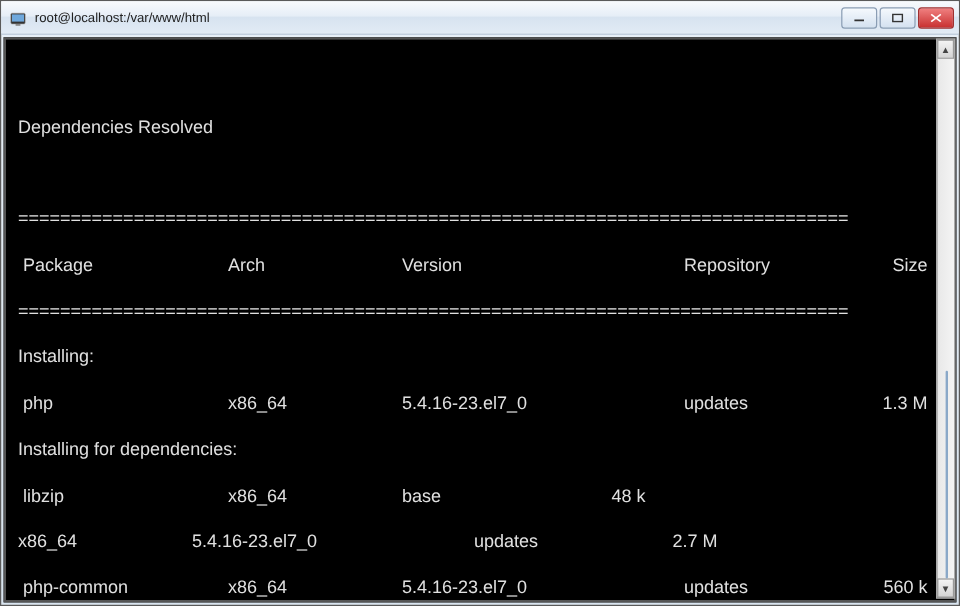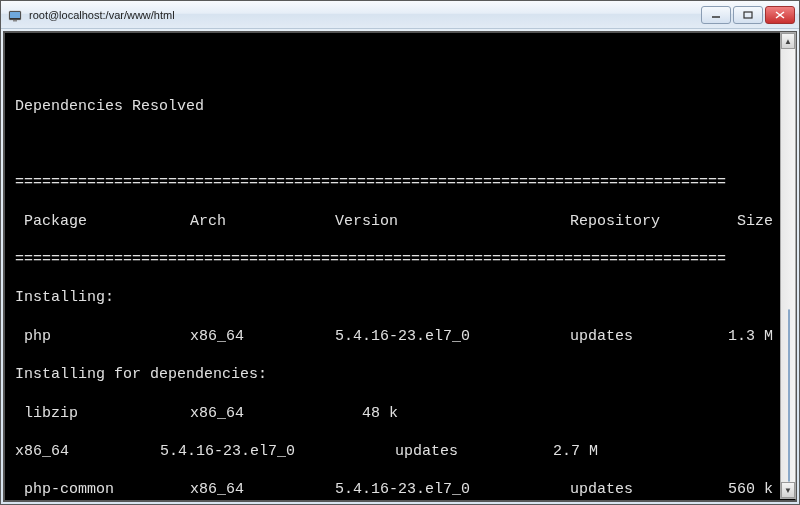--- a/index.html
+++ b/index.html
@@ -53,21 +53,21 @@
   }
   .winbtn.close {
     background: linear-gradient(to bottom, #f08080, #c83030);
     border-color: #a03030;
     color: #fff;
   }
   .terminal {
     flex: 1;
     background: #000;
     color: #e0e0e0;
-    font-family: Liberation Mono, monospace;
+    font-family: Liberation Sans, sans-serif;
     font-size: 15px;
     line-height: 1.28;
     padding: 6px 22px 4px 10px;
     overflow: hidden;
     white-space: pre;
     border: 2px solid #555;
     margin: 2px;
   }
   .sep { letter-spacing: 0; overflow: hidden; }
   .row { display: flex; }
@@ -146,21 +146,21 @@
   <div class="terminal">
 <div> </div>
 <div>Dependencies Resolved</div>
 <div> </div>
 <div class="sep">===============================================================================</div>
 <div class="row"><span class="c-pkg"> Package</span><span class="c-arch">Arch</span><span class="c-ver">Version</span><span class="c-repo">Repository</span><span class="c-size">Size</span></div>
 <div class="sep">===============================================================================</div>
 <div>Installing:</div>
 <div class="row"><span class="c-pkg"> php</span><span class="c-arch">x86_64</span><span class="c-ver">5.4.16-23.el7_0</span><span class="c-repo">updates</span><span class="c-size">1.3 M</span></div>
 <div>Installing for dependencies:</div>
-<div class="row"><span class="c-pkg"> libzip</span><span class="c-arch">x86_64</span><span class="c-size">48 k</span></div>
+<div class="row"><span class="c-pkg"> libzip</span><span class="c-arch">x86_64</span><span class="c-repo">base</span><span class="c-size">48 k</span></div>
 <div class="row"><span class="c-arch">x86_64</span><span class="c-ver">5.4.16-23.el7_0</span><span class="c-repo">updates</span><span class="c-size">2.7 M</span></div>
 <div class="row"><span class="c-pkg"> php-common</span><span class="c-arch">x86_64</span><span class="c-ver">5.4.16-23.el7_0</span><span class="c-repo">updates</span><span class="c-size">560 k</span></div>
 
 
 
 
 
 
 
 

